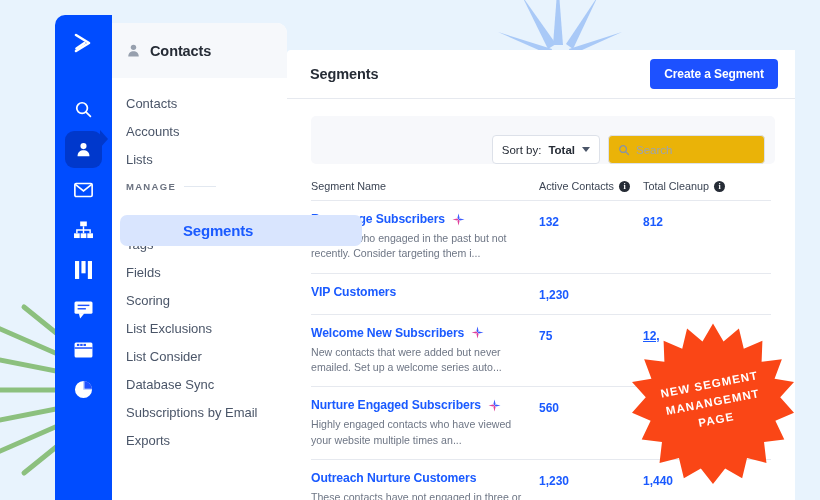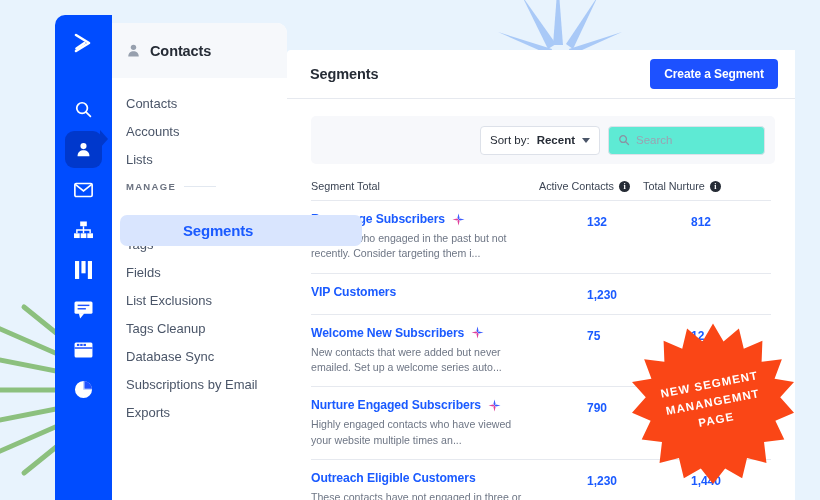--- a/index.html
+++ b/index.html
@@ -146,21 +146,21 @@
     cursor: pointer;
     letter-spacing: -0.1px;
   }
 
   
   #toolbar {
     margin: 17px 20px 0 24px;
     height: 48px;
     background: #F7F8FB;
     border-radius: 5px;
-    display: flex; align-items: center; justify-content: flex-end;
+    display: flex; align-items: flex-end; justify-content: flex-end;
     gap: 8px;
     padding-right: 10px;
   }
   #sort-select {
     height: 29px;
     background: #fff;
     border: 1px solid #DDE1E9;
     border-radius: 4px;
     display: flex; align-items: center; gap: 7px;
     padding: 0 9px;
@@ -169,21 +169,21 @@
   }
   #sort-select .sv { font-weight: bold; }
   .caret {
     width: 0; height: 0;
     border-left: 4px solid transparent;
     border-right: 4px solid transparent;
     border-top: 5px solid #4A5568;
   }
   #search-box {
     height: 29px; width: 157px;
-    background: #5eead4;
+    background: #eab308;
     border: 1px solid #DDE1E9;
     border-radius: 4px;
     display: flex; align-items: center; gap: 6px;
     padding: 0 9px;
   }
   #search-input {
     border: none; outline: none;
     font-size: 11.5px; color: #262C36;
     font-family: "Liberation Sans", sans-serif;
     width: 118px; background: transparent;
@@ -232,21 +232,20 @@
     letter-spacing: -0.1px;
   }
   .seg-desc {
     margin-top: 5px;
     font-size: 10.6px; color: #6E7685;
     line-height: 1.45;
   }
   .count {
     font-size: 12px; font-weight: bold; color: #1A5AFF;
     padding-top: 1px;
-    margin-left: 48px;
   }
   .row-noDesc .count { padding-top: 1px; }
   .trow.tall .count { margin-top: 14px; }
 
   
   #promo-badge {
     position: absolute;
     left: 632px; top: 322px;
     width: 162px; height: 162px;
     z-index: 20;
@@ -402,24 +401,27 @@
 
         <div class="nav-item" style="height:31px"></div>
 
         <div class="nav-item">
           <span>Tags</span>
         </div>
         <div class="nav-item">
           <span>Fields</span>
         </div>
         <div class="nav-item">
+          <span>Scoring</span>
+        </div>
+        <div class="nav-item">
           <span>List Exclusions</span>
         </div>
         <div class="nav-item">
-          <span>Tags Cleanup</span>
+          <span>List Consider</span>
         </div>
         <div class="nav-item">
           <span>Database Sync</span>
         </div>
         <div class="nav-item">
           <span>Subscriptions by Email</span>
         </div>
         <div class="nav-item">
           <span>Exports</span>
         </div>
@@ -435,44 +437,44 @@
   <div id="main-card">
 
     <div id="card-header">
       <span class="h-title">Segments</span>
       <button id="create-segment-btn">Create a Segment</button>
     </div>
 
     <div id="toolbar">
       <div id="sort-select">
         <span class="sp">Sort by:</span>
-        <span class="sv">Recent</span>
+        <span class="sv">Total</span>
         <span class="caret"></span>
       </div>
       <div id="search-box">
         <svg width="12" height="12" viewBox="0 0 20 20">
           <circle cx="8.5" cy="8.5" r="5.6" fill="none" stroke="#8A93A3" stroke-width="2.1"></circle>
           <line x1="12.8" y1="12.8" x2="17.5" y2="17.5" stroke="#8A93A3" stroke-width="2.1" stroke-linecap="round"></line>
         </svg>
         <input id="search-input" type="text" placeholder="Search" style="">
       </div>
     </div>
 
     <div id="table">
 
       <div id="thead">
         <div class="th th-name">
-          <span>Segment Total</span>
+          <span>Segment Name</span>
         </div>
         <div class="th th-active">
           <span>Active Contacts</span>
           <span class="info-dot">i</span>
         </div>
         <div class="th th-total">
-          <span>Total Nurture</span>
+          <span>Total Cleanup</span>
           <span class="info-dot">i</span>
         </div>
       </div>
 
       <div class="trow tall">
         <div class="cell-name">
           <div class="seg-title-row">
             <span class="seg-title">Re-engage Subscribers</span>
             <svg width="13" height="13" viewBox="0 0 16 16">
               <path d="M8 0.6 L9.3 6.3 L8 8 L6.7 6.3 Z" fill="#3B5BFF"></path>
@@ -530,31 +532,31 @@
             <svg width="13" height="13" viewBox="0 0 16 16">
               <path d="M8 0.6 L9.3 6.3 L8 8 L6.7 6.3 Z" fill="#3B5BFF"></path>
               <path d="M8 15.4 L6.7 9.7 L8 8 L9.3 9.7 Z" fill="#E0409B"></path>
               <path d="M0.6 8 L6.3 6.7 L8 8 L6.3 9.3 Z" fill="#E0409B"></path>
               <path d="M15.4 8 L9.7 9.3 L8 8 L9.7 6.7 Z" fill="#3B5BFF"></path>
             </svg>
           </div>
           <div class="seg-desc">Highly engaged contacts who have viewed your website multiple times an...</div>
         </div>
         <div class="cell-active">
-          <span class="count">790</span>
+          <span class="count">560</span>
         </div>
         <div class="cell-total">
           <span class="count"></span>
         </div>
       </div>
 
       <div class="trow tall" style="border-bottom:none">
         <div class="cell-name">
           <div class="seg-title-row">
-            <span class="seg-title">Outreach Eligible Customers</span>
+            <span class="seg-title">Outreach Nurture Customers</span>
           </div>
           <div class="seg-desc">These contacts have not engaged in three or more emails in the last 30 day...</div>
         </div>
         <div class="cell-active">
           <span class="count">1,230</span>
         </div>
         <div class="cell-total">
           <span class="count">1,440</span>
         </div>
       </div>

